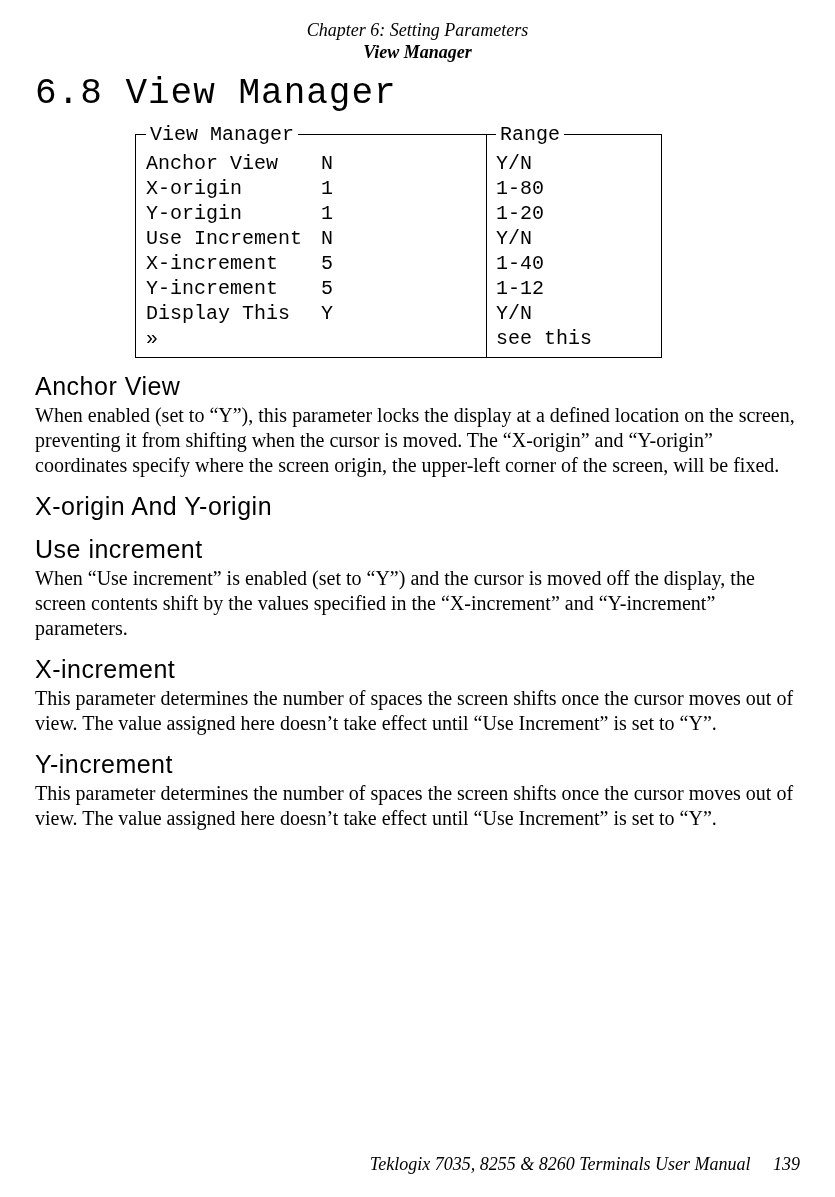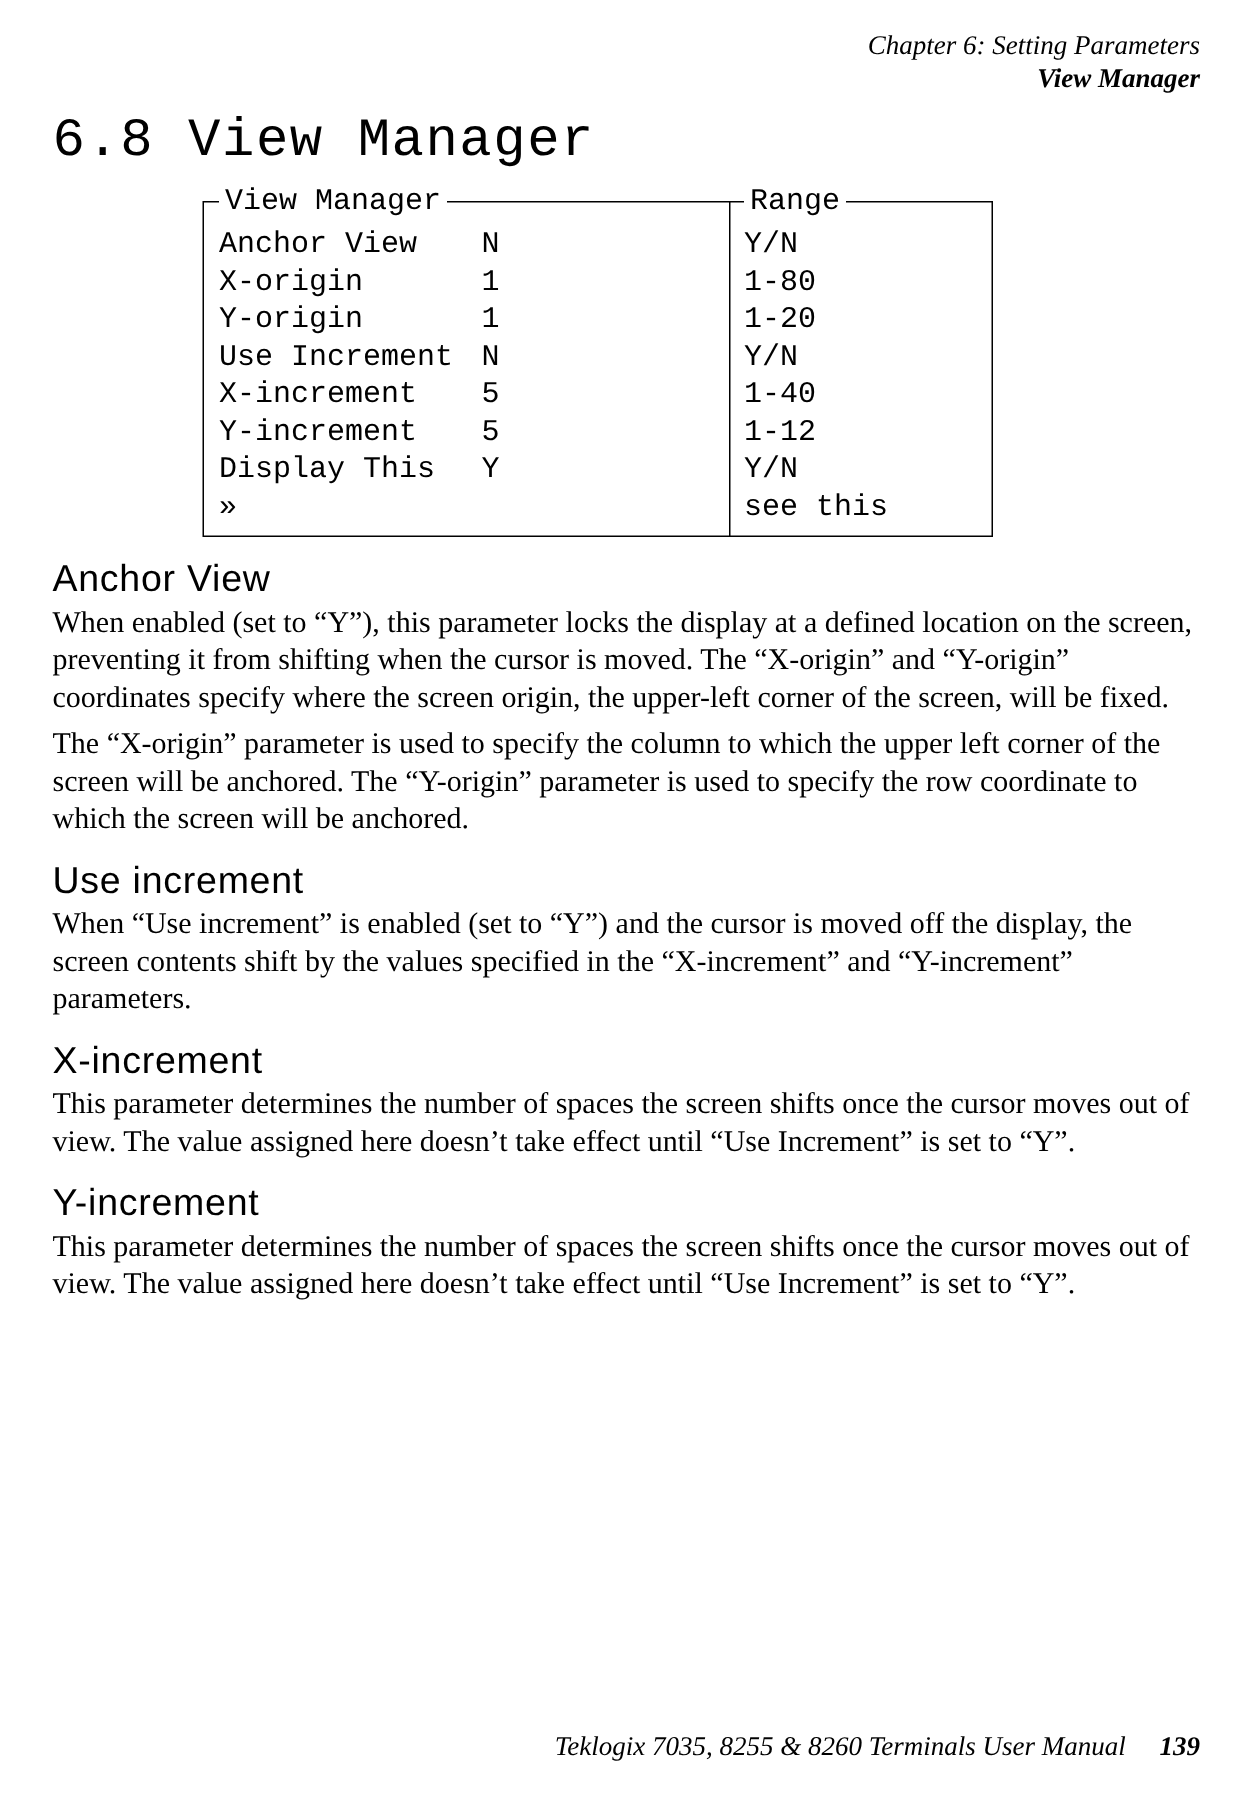--- a/index.html
+++ b/index.html
@@ -9,21 +9,21 @@
     height: 1197px;
     background: #fff;
     font-family: "Times New Roman", Times, serif;
     color: #000;
     position: relative;
   }
   .page {
     padding: 20px 35px 0 35px;
   }
   .header-right {
-    text-align: right;
+    text-align: center;
     font-style: italic;
     font-size: 18px;
     line-height: 1.2;
   }
   .header-right .line2 {
     font-weight: bold;
   }
   .section-title {
     font-family: Liberation Mono, monospace;
     font-stretch: condensed;
@@ -83,21 +83,21 @@
     font-family: Liberation Serif, serif;
   }
   .footer {
     position: absolute;
     bottom: 22px;
     right: 35px;
     font-style: italic;
     font-size: 18px;
   }
   .footer .pg {
-    font-weight: bold;
+    font-weight: normal;
     font-style: italic;
     margin-left: 18px;
     text-align: center;
   }
 </style>
 </head>
 <body>
 
 <div class="page">
 
@@ -131,21 +131,21 @@
         <div class="row"><span>1-12</span></div>
         <div class="row"><span>Y/N</span></div>
         <div class="row"><span>see this</span></div>
       </fieldset>
     </div>
   </div>
 
   <div class="sub-heading">Anchor View</div>
   <p class="body-text">When enabled (set to “Y”), this parameter locks the display at a defined location on the screen, preventing it from shifting when the cursor is moved. The “X-origin” and “Y-origin” coordinates specify where the screen origin, the upper-left corner of the screen, will be fixed.</p>
 
-  <p class="body-text">The “X-origin” parameter is used to specify the column to which the upper left corner of the screen will be anchored. The “Y-origin” parameter is used to specify the row coordinate to which the screen will be anchored.</p>
+  <div class="sub-heading">X-origin And Y-origin</div>
 
   <div class="sub-heading">Use increment</div>
   <p class="body-text">When “Use increment” is enabled (set to “Y”) and the cursor is moved off the display, the screen contents shift by the values specified in the “X-increment” and “Y-increment” parameters.</p>
 
   <div class="sub-heading">X-increment</div>
   <p class="body-text">This parameter determines the number of spaces the screen shifts once the cursor moves out of view. The value assigned here doesn’t take effect until “Use Increment” is set to “Y”.</p>
 
   <div class="sub-heading">Y-increment</div>
   <p class="body-text">This parameter determines the number of spaces the screen shifts once the cursor moves out of view. The value assigned here doesn’t take effect until “Use Increment” is set to “Y”.</p>
 

